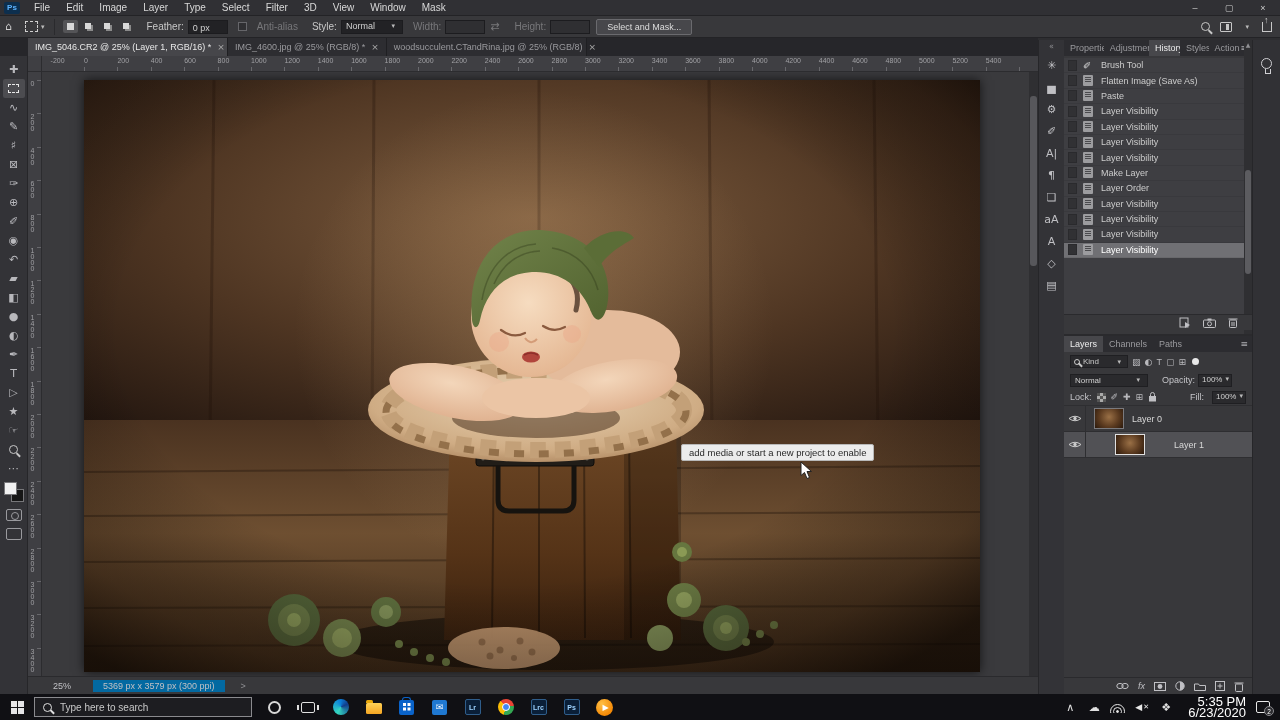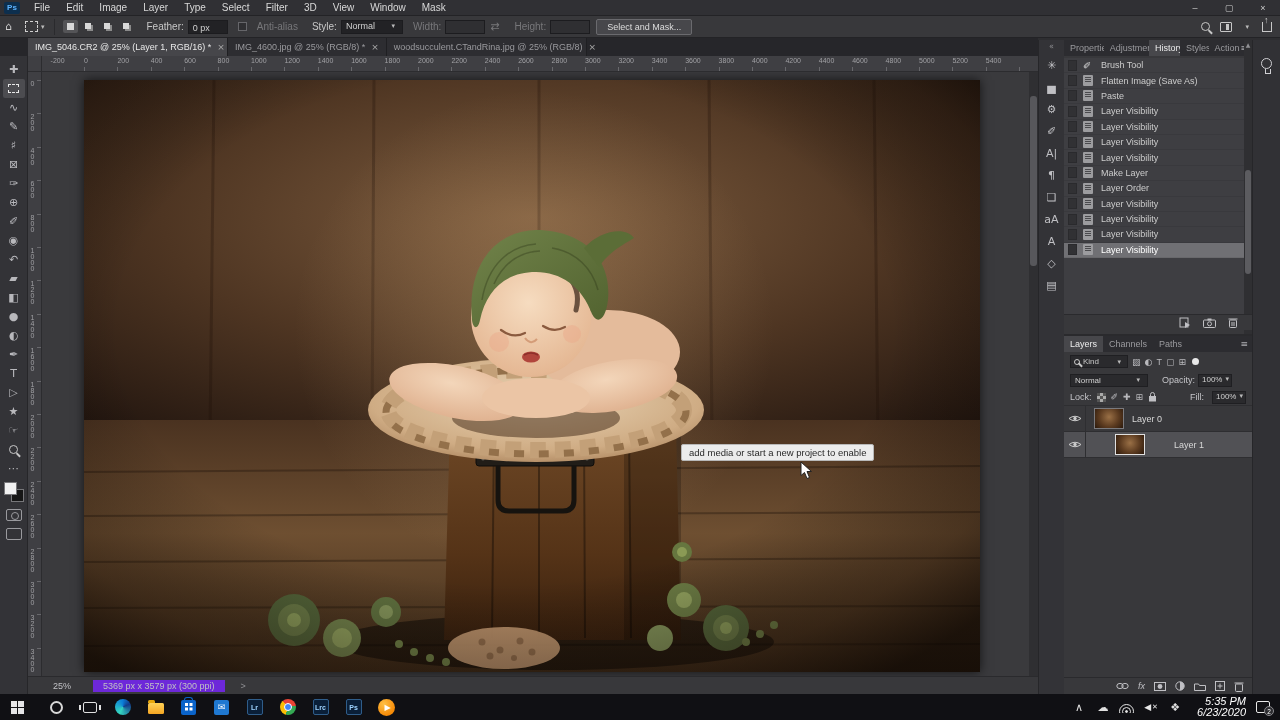--- a/index.html
+++ b/index.html
@@ -79,21 +79,21 @@
              background-image:repeating-linear-gradient(to bottom, #68686c 0 1px, transparent 1px 33.4px);
              background-position:0 8px; background-size:5px 100%; background-repeat:no-repeat; background-position-x:9px; }
   .rlab-v { position:absolute; left:1px; font-size:7px; color:#a0a0a4; writing-mode:vertical-rl; text-orientation:upright; letter-spacing:-1px; }
   #viewport { position:absolute; left:14px; top:16px; right:0; bottom:18px; background:#3a3a3d; overflow:hidden; }
   #photo { position:absolute; left:42px; top:8px; width:896px; height:592px; box-shadow:0 0 10px rgba(0,0,0,.65); }
   #v-scroll { position:absolute; right:0; top:0; bottom:0; width:9px; background:#2f2f32; }
   #v-scroll .thumb { position:absolute; left:1px; width:7px; top:24px; height:170px; background:#57575b; border-radius:3px; }
   #statusbar { position:absolute; left:0; bottom:0; right:0; height:18px; background:#38383b; border-top:1px solid #2a2a2d;
                display:flex; align-items:center; font-size:9px; color:#c0c0c4; }
   #statusbar .zoom-val { margin-left:25px; }
-  #statusbar .doc-info { margin-left:22px; background:#6d28d9; padding:1px 10px; }
+  #statusbar .doc-info { margin-left:22px; background:#0369a1; padding:1px 10px; }
   #statusbar .caret2 { margin-left:16px; color:#909094; }
 
   
   #panel-strip { position:absolute; left:1038px; top:40px; width:26px; height:654px; background:#333337;
                  border-left:1px solid #262629; display:flex; flex-direction:column; align-items:center; z-index:20; }
   #panel-strip .hdr { color:#909094; font-size:8px; height:14px; line-height:14px; }
   .strip-ico { width:22px; height:22px; display:flex; align-items:center; justify-content:center; color:#c0c0c4; font-size:11px; }
 
   #right-panels { position:absolute; left:1064px; top:40px; width:188px; height:654px; background:#38383b; z-index:20; }
   #panel-tabs { position:absolute; left:0; top:0; right:0; height:16px; background:#2c2c30; display:flex; }
@@ -186,21 +186,21 @@
              display:flex; align-items:center; justify-content:center; color:#ffffff; font-size:8px; padding-left:2px; }
   #tray { margin-left:auto; display:flex; align-items:center; height:26px; }
   .tray-ico { width:24px; height:26px; display:flex; align-items:center; justify-content:center; color:#e0e0e0; font-size:11px; position:relative; }
   .wifi { position:relative; width:16px; height:11px; overflow:hidden; }
   .wifi i { position:absolute; border:1.5px solid #e8e8e8; border-radius:50%; }
   .wifi .a1 { width:15px; height:15px; left:0px; top:2px; }
   .wifi .a2 { width:9px; height:9px; left:3px; top:5px; }
   .wifi .a3 { width:3px; height:3px; left:6px; top:8.5px; background:#e8e8e8; }
   .vol { display:flex; align-items:center; color:#e8e8e8; }
   .vol .tri { font-size:9px; } .vol .x { font-size:7px; margin-left:1px; }
-  #clock { text-align:right; color:#ffffff; font-size:11px; line-height:11px; padding:0 6px 0 10px;font-style:italic; }
+  #clock { text-align:right; color:#ffffff; font-size:13px; line-height:11px; padding:0 6px 0 10px; }
   .notif { width:14px; height:12px; border:1.5px solid #e8e8e8; border-radius:2px; position:relative; margin:0 10px 0 4px; }
   .notif .badge { position:absolute; right:-5px; bottom:-4px; width:10px; height:10px; background:#2b2b2f; border:1px solid #8a8a8e;
                   border-radius:50%; color:#ffffff; font-size:6.5px; display:flex; align-items:center; justify-content:center; }
 </style>
 </head>
 <body>
 
 <div id="screen">
 
   <div id="menubar">
@@ -781,20 +781,24 @@
 
   <div id="tooltip">add media or start a new project to enable</div>
   <svg id="cursor" width="13" height="19" viewBox="0 0 13 19">
     <path d="M1,1 L1,14.5 L4.5,11.5 L7,17.5 L9.5,16.5 L7,10.5 L11.5,10.5 Z" fill="#ffffff" stroke="#222222" stroke-width="1"></path>
   </svg>
 
   <div id="taskbar">
     <div id="start-btn">
         <span class="win-logo"></span>
       </div>
+    <div id="search-box">
+      <span class="mag"></span>
+      <span>Type here to search</span>
+    </div>
     <div id="taskbar-apps" style="display:flex;margin-left:6px;">
         <div class="tb-ico">
           <span class="cortana-ring"></span>
         </div>
         <div class="tb-ico">
           <span class="tview"></span>
         </div>
         <div class="tb-ico">
           <span class="edge-c"></span>
         </div>

